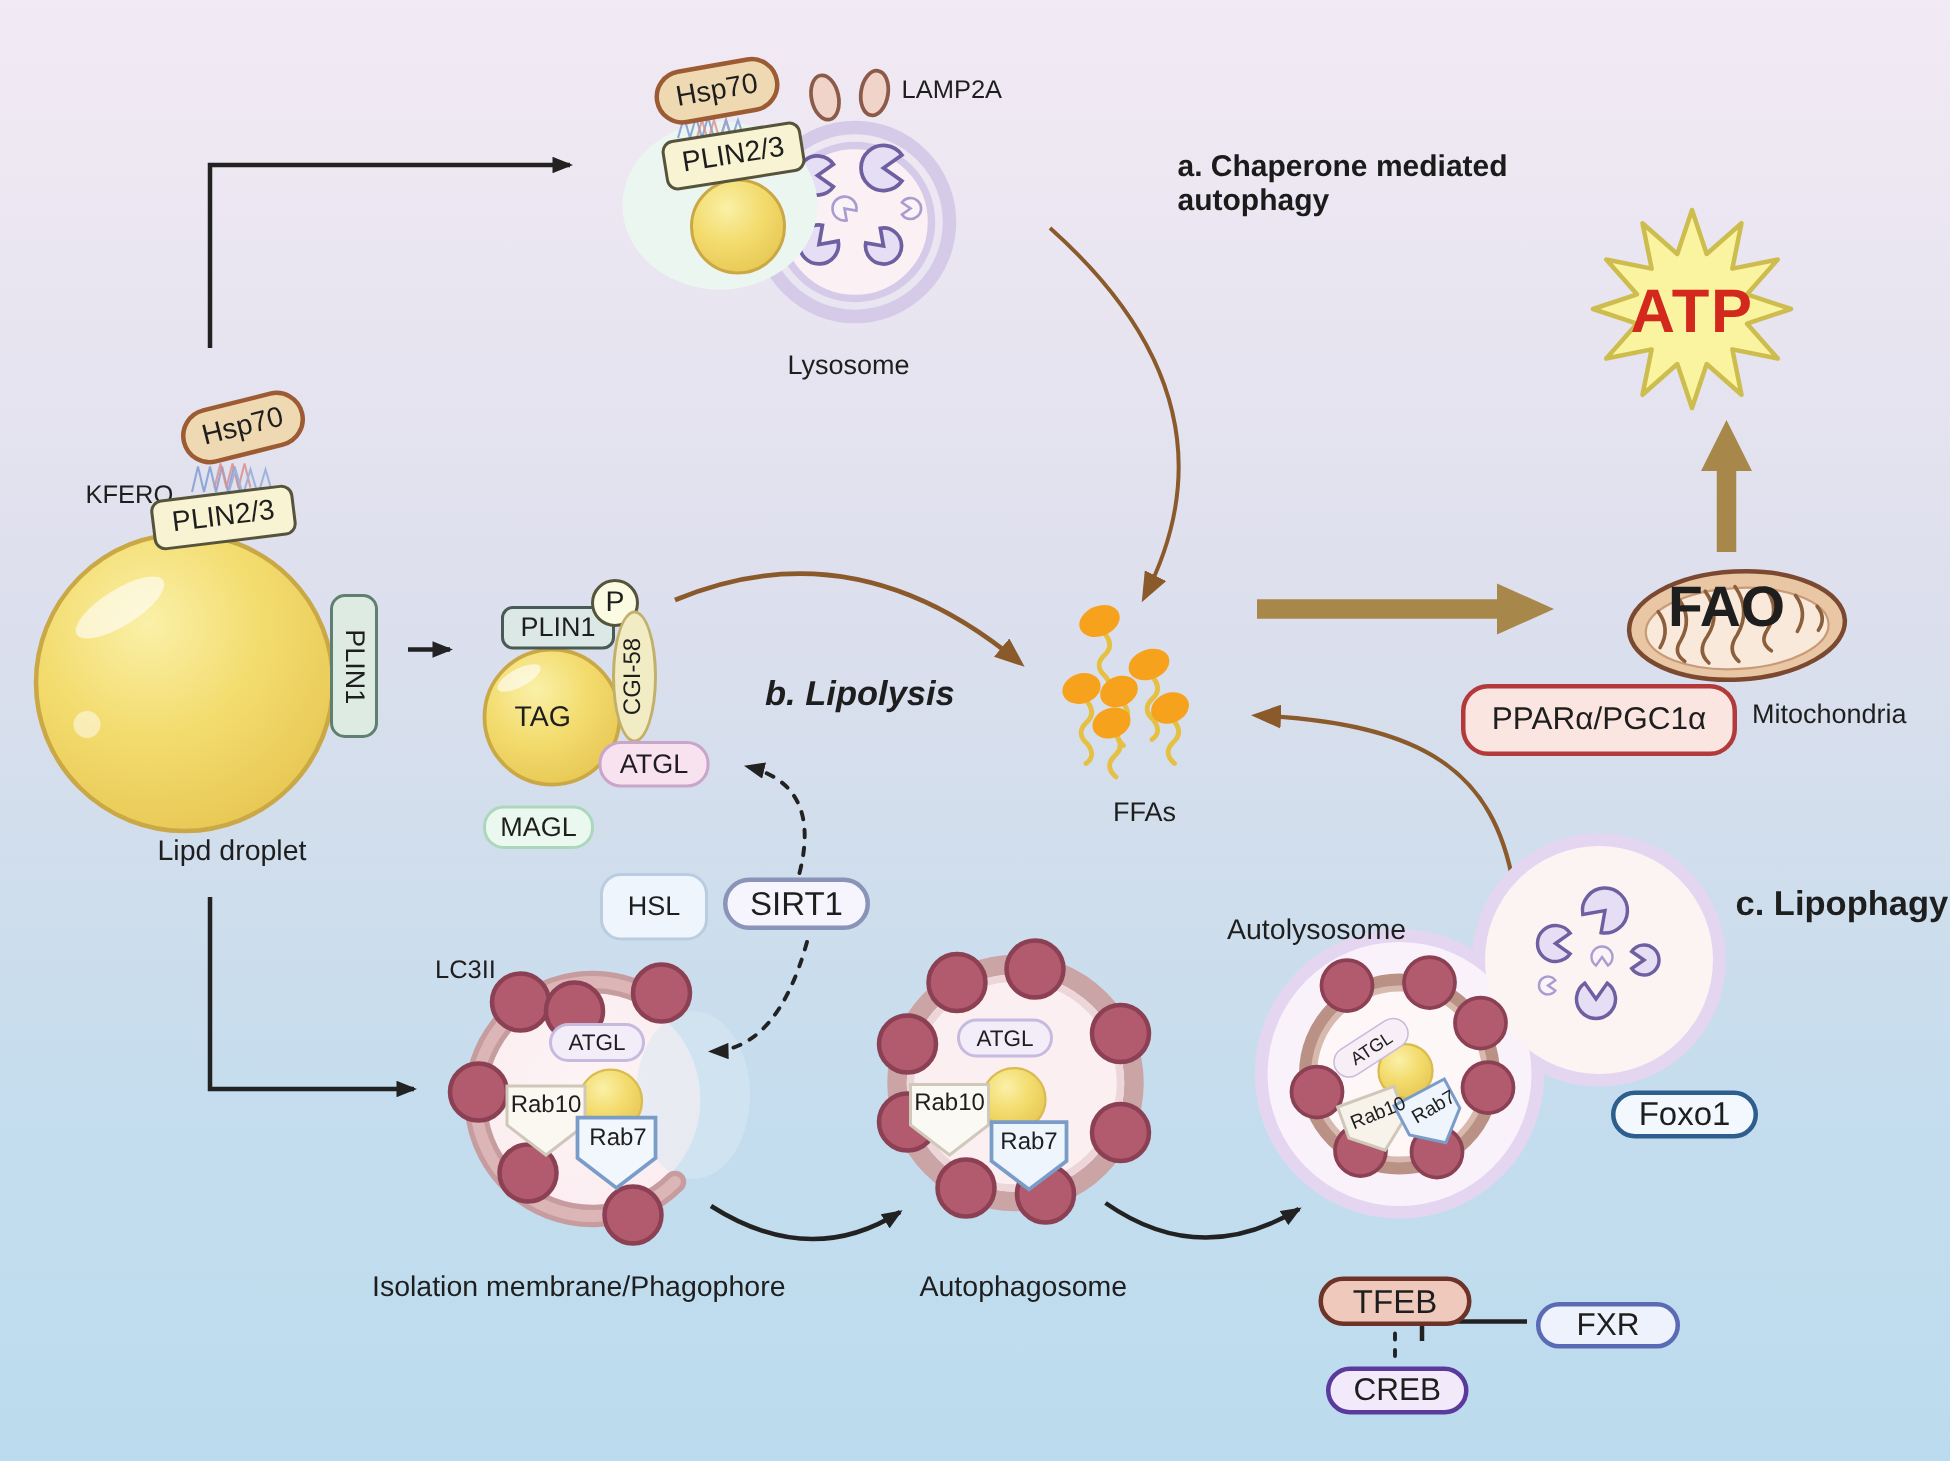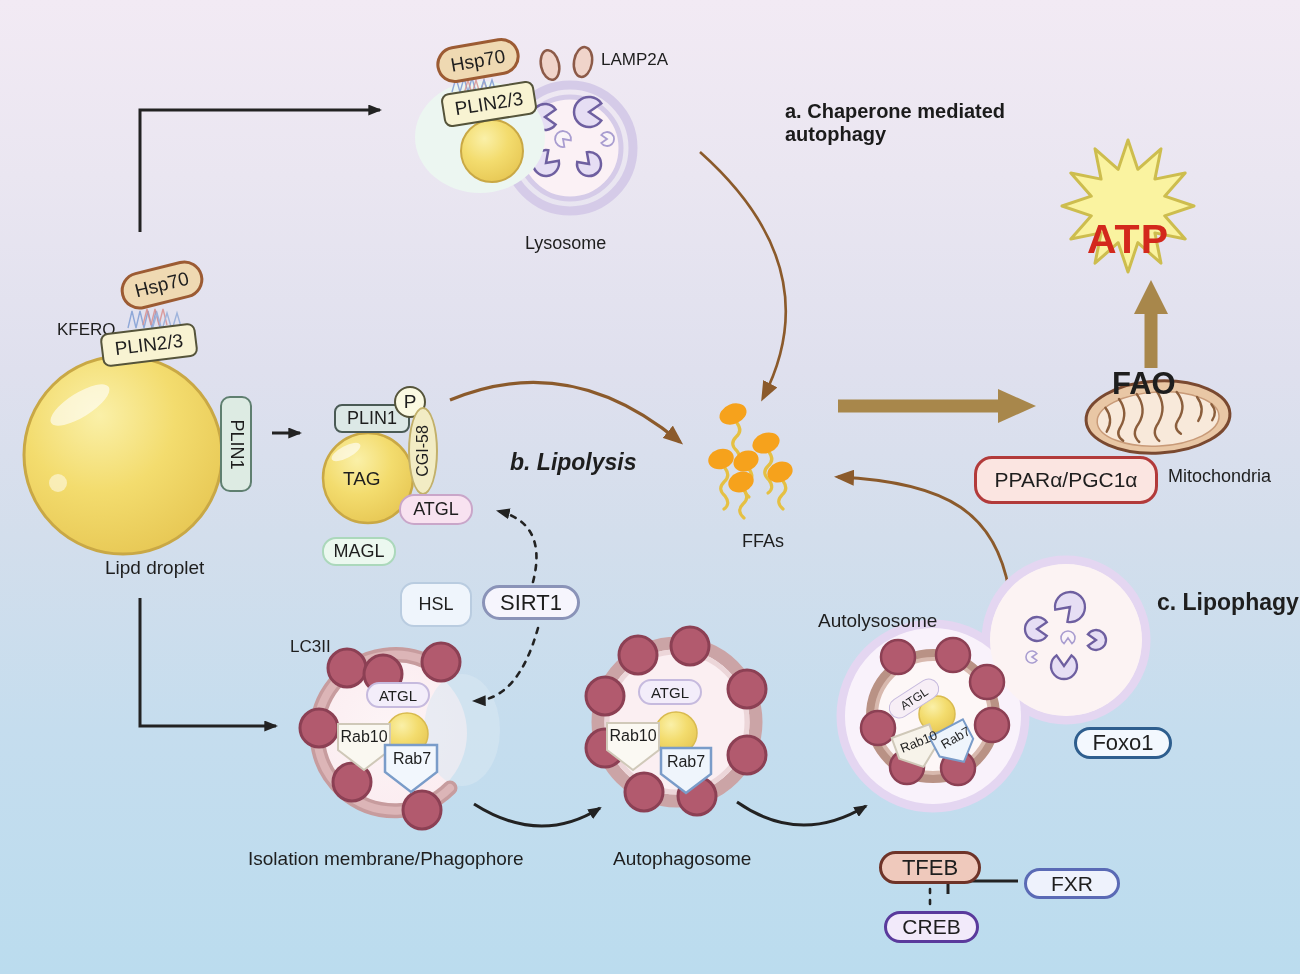--- a/index.html
+++ b/index.html
@@ -216,22 +216,22 @@
       <span>Hsp70</span>
     </div>
 <div class="pill" style="left:442px;top:87px;width:94px;height:34px;background:#f8f3d2;border:2.5px solid #55543a;border-radius:8px;font-size:19px;transform:rotate(-9deg);">
       <span>PLIN2/3</span>
     </div>
 <div class="lbl" style="left:601px;top:50px;font-size:17px;">LAMP2A</div>
 <div class="lbl section-title" style="left:785px;top:100px;width:250px;">a. Chaperone mediated
 autophagy</div>
 <div class="lbl" style="left:525px;top:233px;font-size:18px;">Lysosome</div>
 
-<div class="lbl bold" style="left:1070px;top:184px;width:116px;text-align:center;font-size:41px;color:#d3281c;letter-spacing:1px;margin-top:32px;">ATP</div>
-<div class="lbl bold" style="left:1112px;top:366px;font-size:31px;">FAO</div>
+<div class="lbl bold" style="left:1070px;top:184px;width:116px;text-align:center;font-size:41px;color:#d3281c;letter-spacing:1px;">ATP</div>
+<div class="lbl bold" style="left:1112px;top:384px;font-size:38px;">FAO</div>
 <div class="pill" style="left:974px;top:456px;width:184px;height:48px;background:#fbe5e1;border:3px solid #b23a3a;border-radius:18px;font-size:21px;">
       <span>PPARα/PGC1α</span>
     </div>
 <div class="lbl" style="left:1168px;top:466px;font-size:18px;">Mitochondria</div>
 
 <div class="lbl" style="left:57px;top:296px;font-size:17px;margin-top:24px;">KFERQ</div>
 <div class="pill" style="left:120px;top:266px;width:84px;height:38px;background:#efd9b2;border:3px solid #9c5b33;border-radius:19px;font-size:19px;transform:rotate(-14deg);">
       <span>Hsp70</span>
     </div>
 <div class="pill" style="left:101px;top:328px;width:96px;height:34px;background:#f8f3d2;border:2.5px solid #55543a;border-radius:8px;font-size:19px;transform:rotate(-7deg);">

